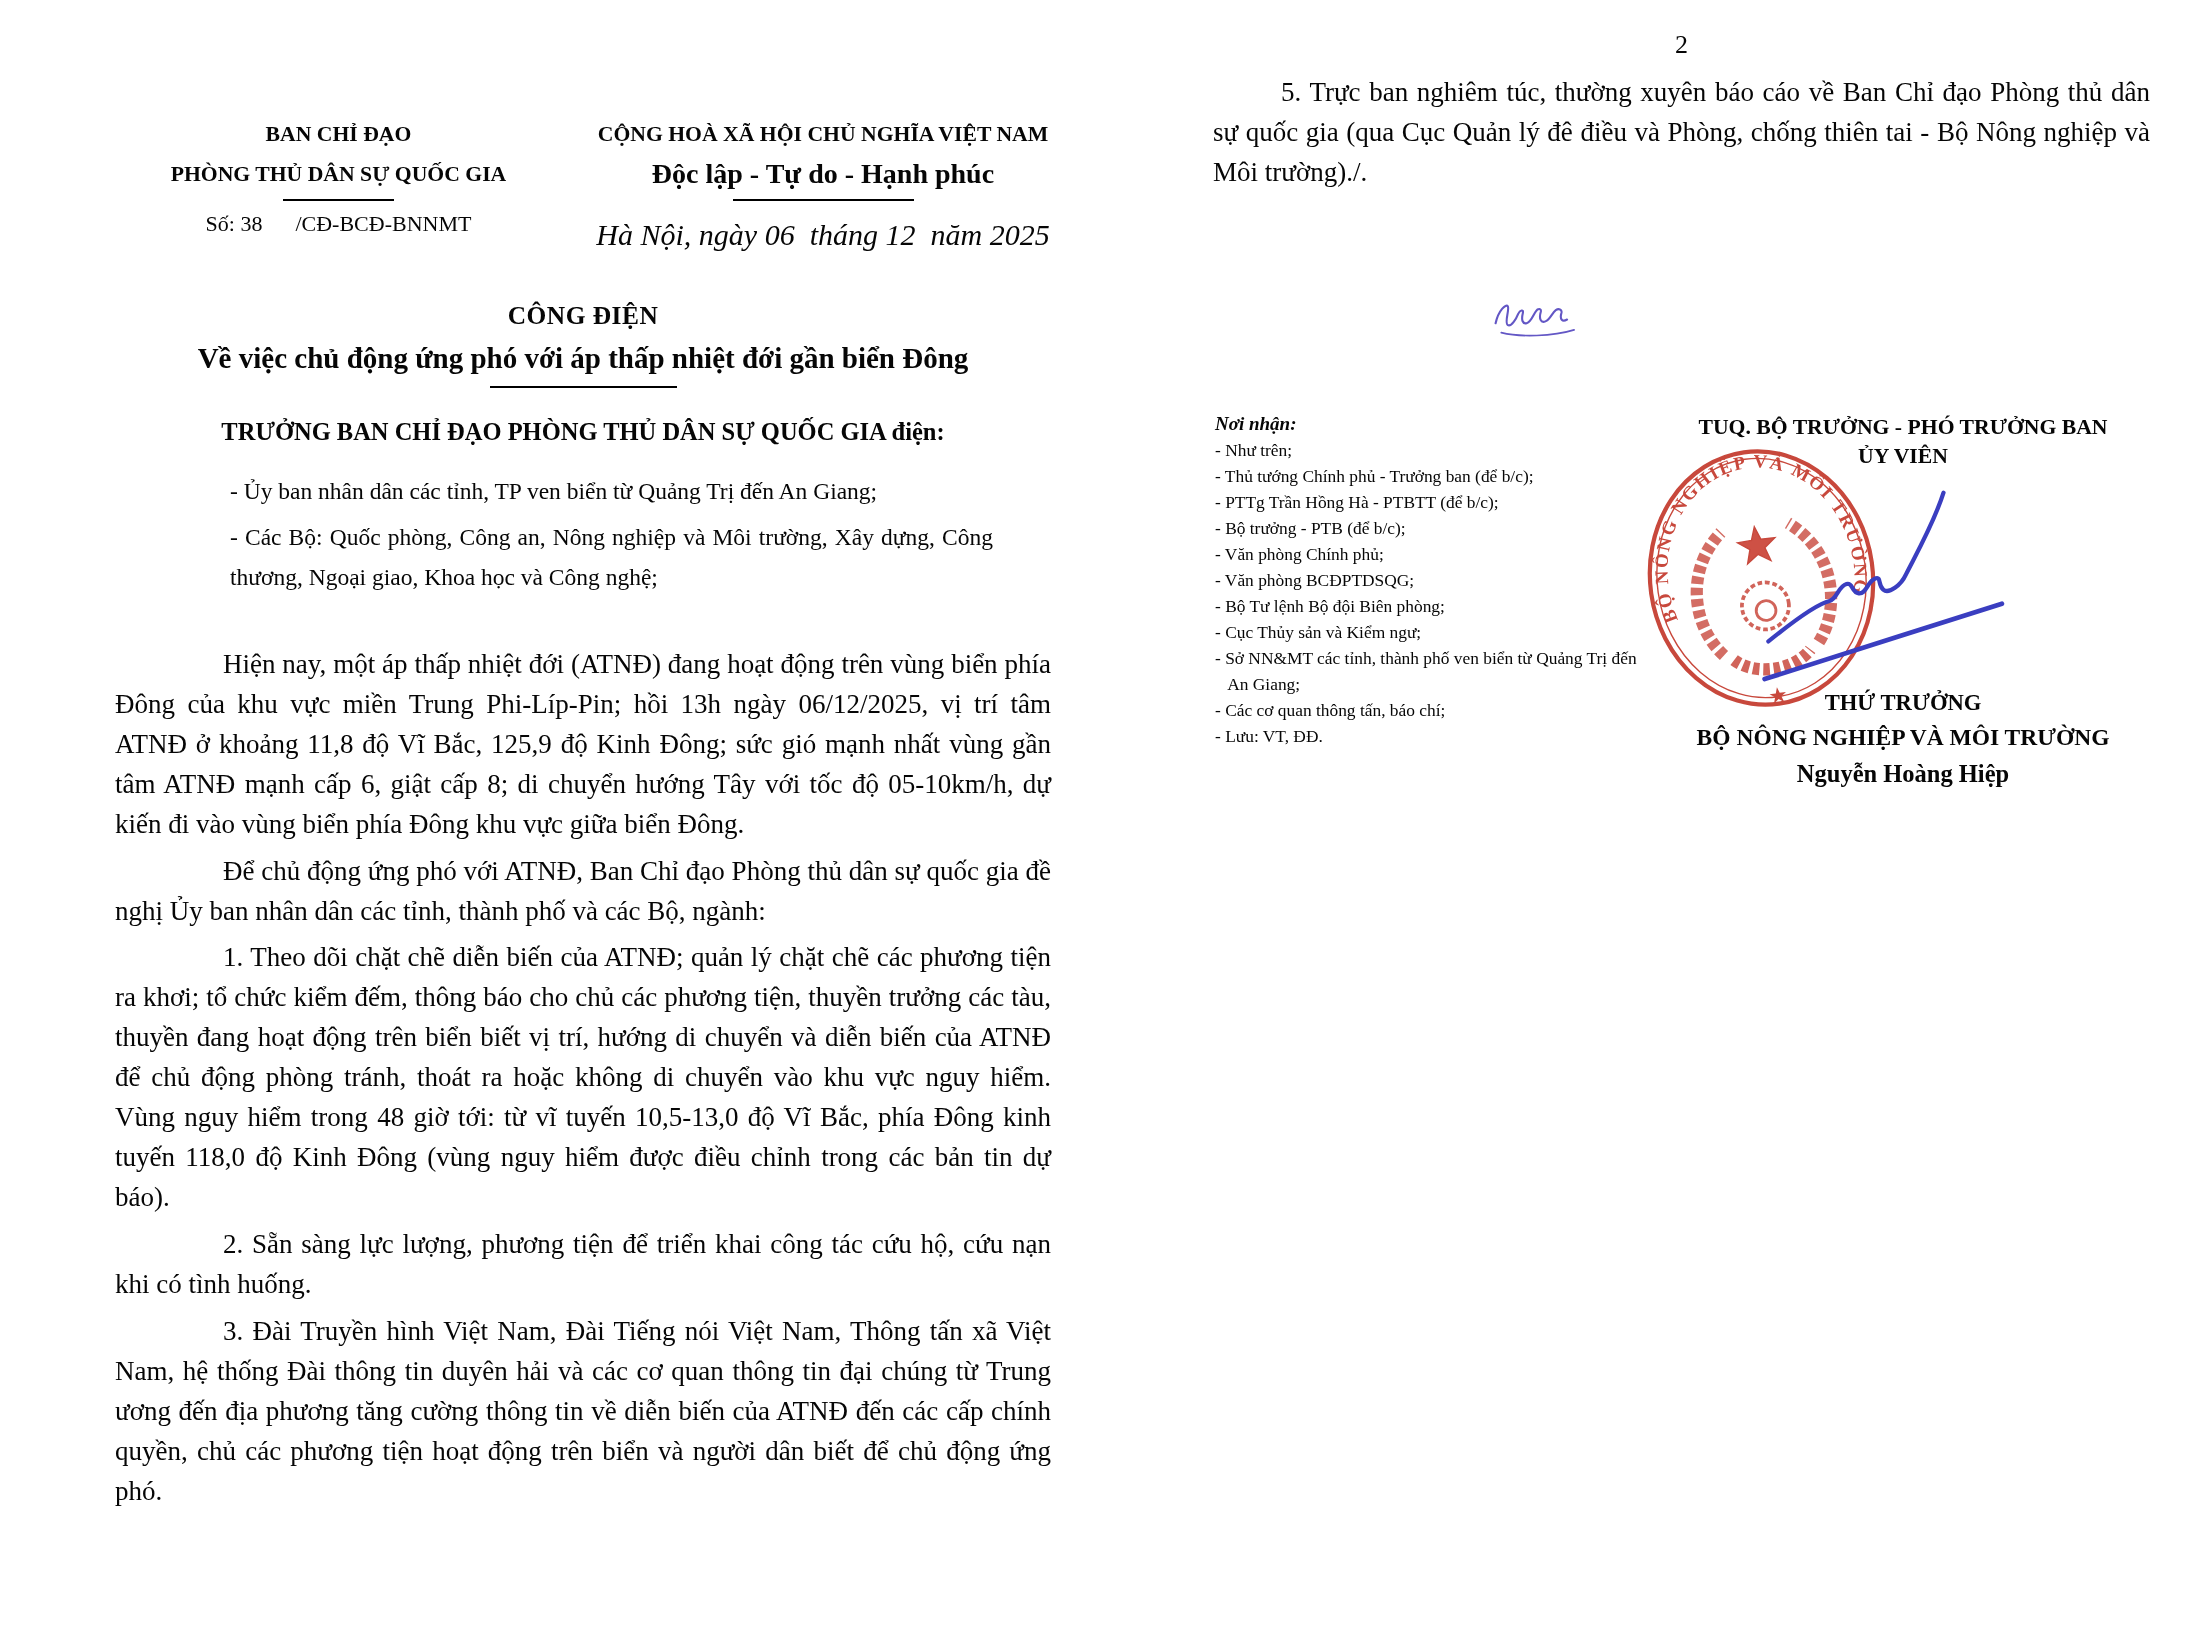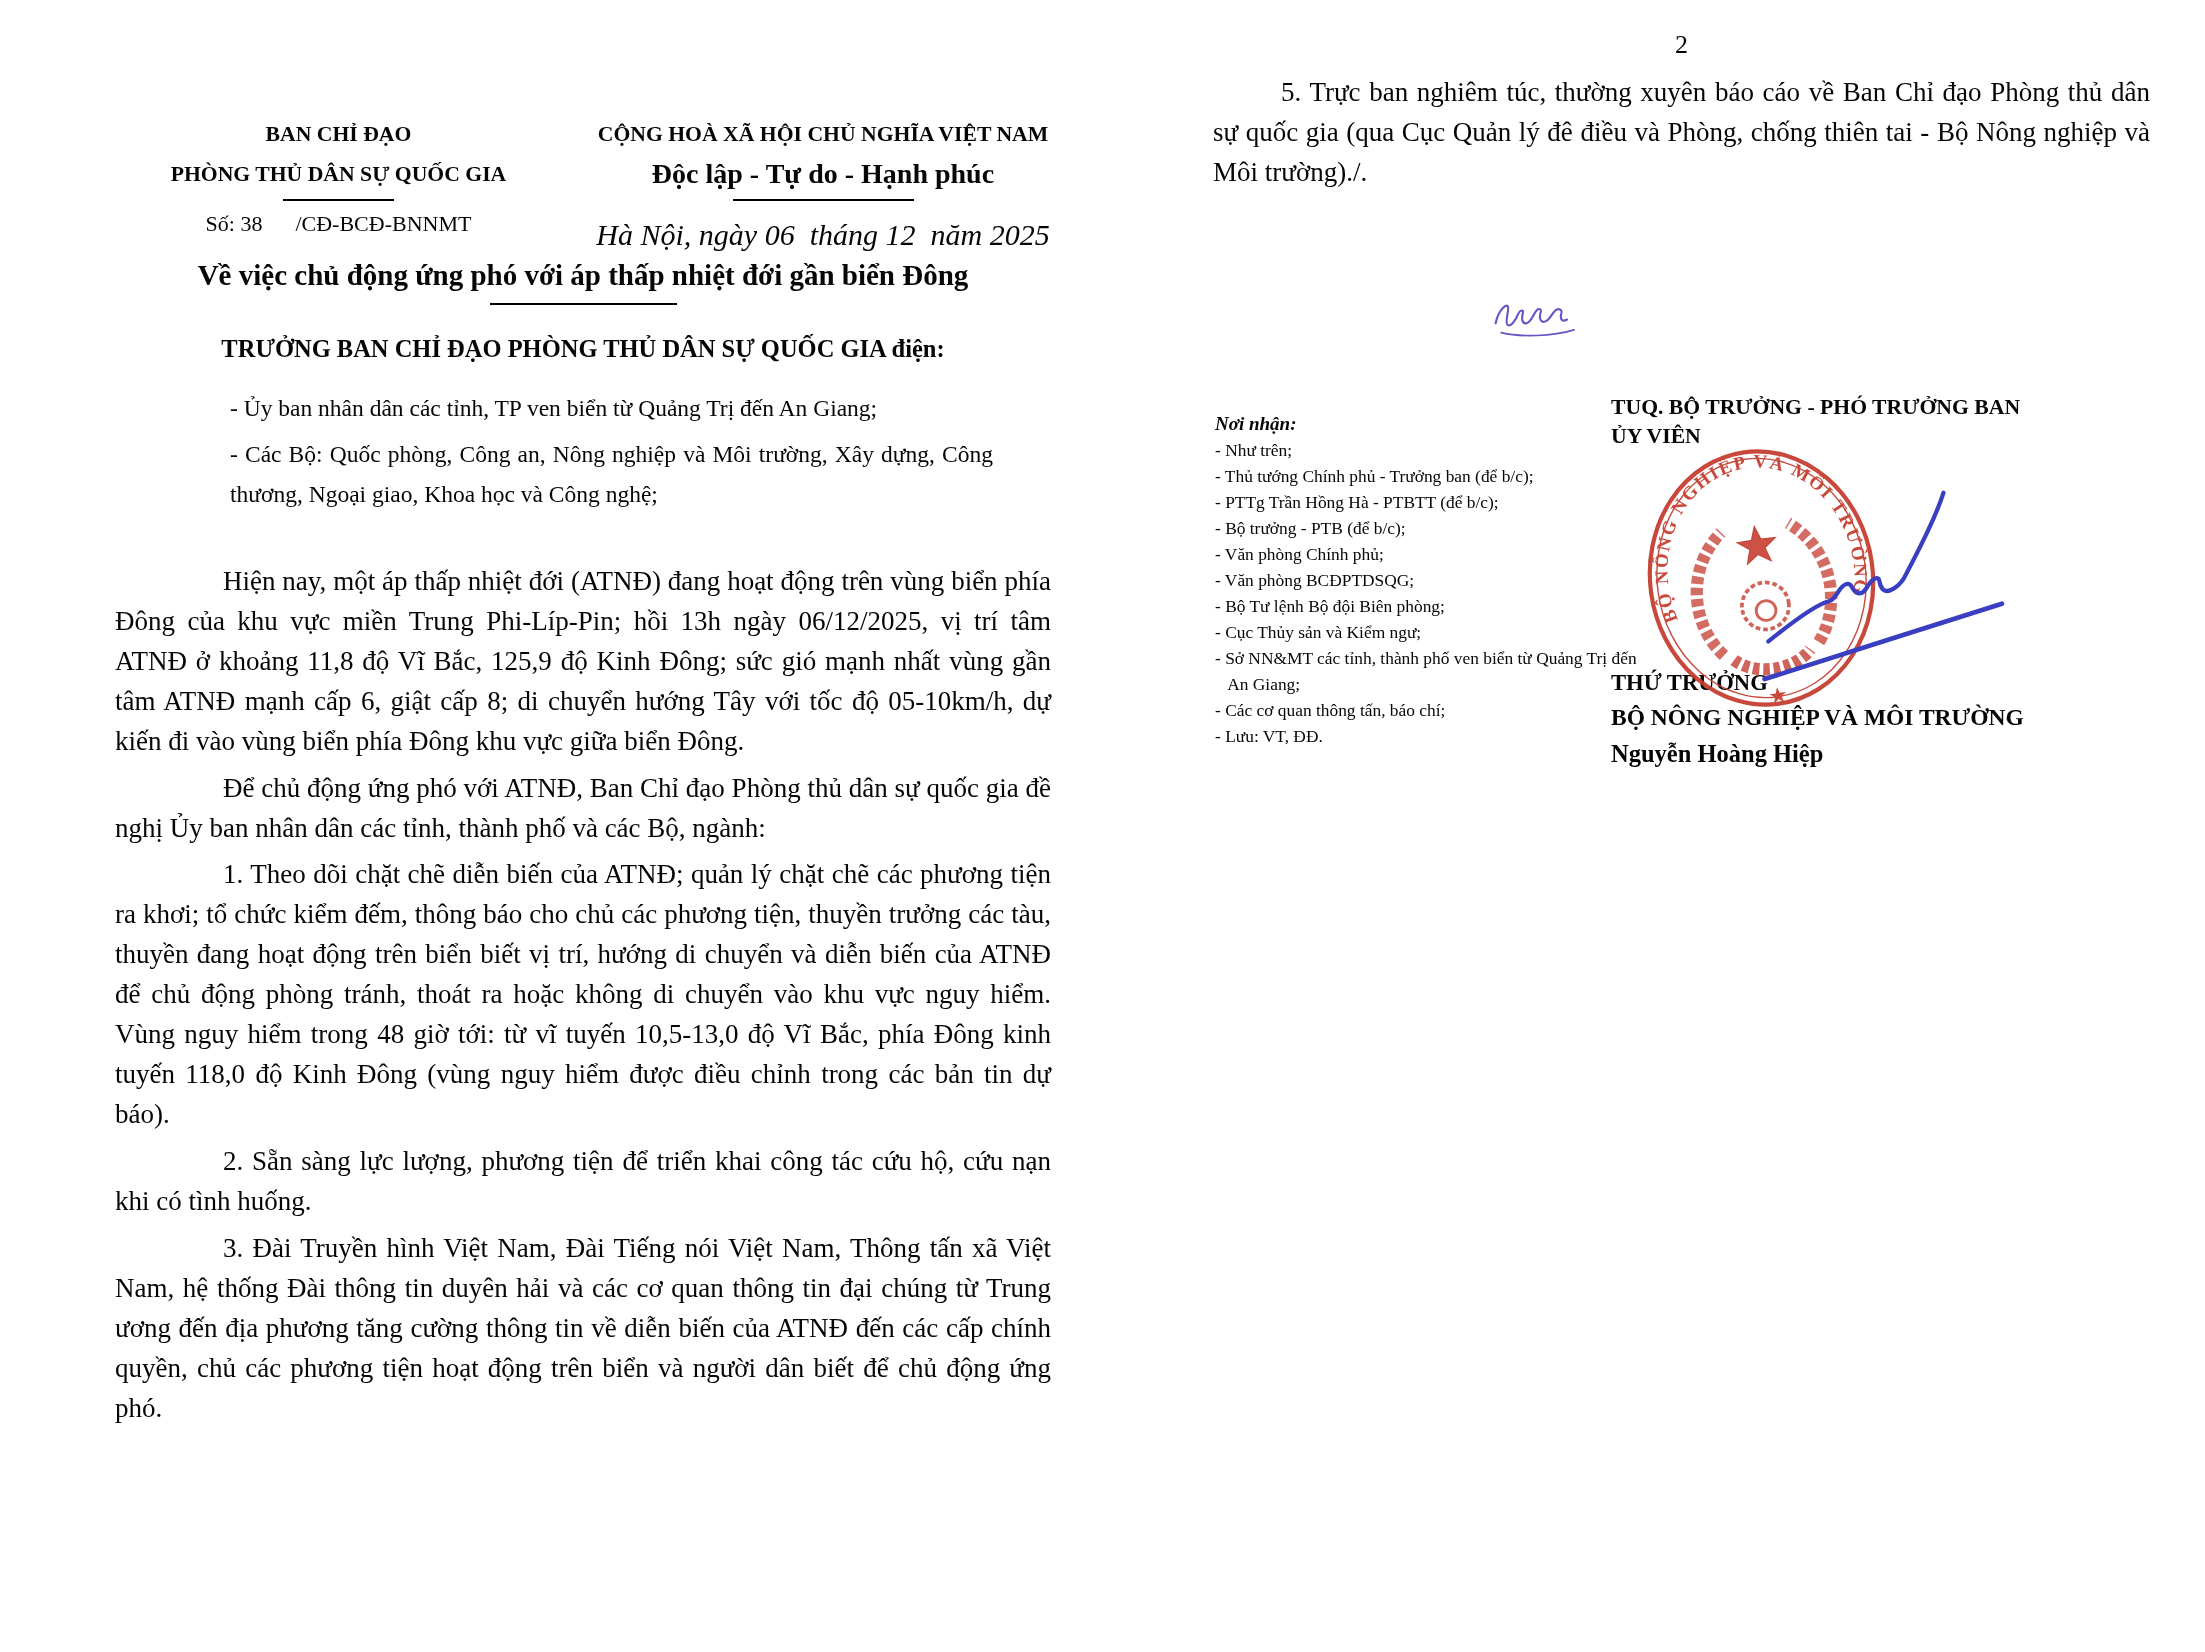--- a/index.html
+++ b/index.html
@@ -34,21 +34,21 @@
   
   .col-right{position:absolute;left:1213px;top:0;width:937px;}
   .col-right p.body{text-indent:68px;}
   .pagenum{text-align:center;font-size:26px;line-height:33px;margin-top:28px;}
   .col-right .first-body{margin-top:45px;}
   .col-right .second-body{margin-top:11.3px;}
   
   .noi-nhan{position:absolute;left:1215px;top:411px;width:426px;z-index:2;}
   .nn-label{font-size:19px;font-weight:bold;font-style:italic;line-height:26px;}
   .nn-item{font-size:17.4px;line-height:26px;padding-left:12.2px;text-indent:-12.2px;}
-  .sig-block{position:absolute;left:1611px;top:393px;width:584px;z-index:2;}
+  .sig-block{position:absolute;left:1611px;top:413px;width:584px;text-align:center;z-index:2;}
   .sig-l1,.sig-l2{font-size:21.7px;font-weight:bold;line-height:29px;white-space:nowrap;}
   .sig-spacer{height:214px;}
   .sig-t1{font-size:22.6px;font-weight:bold;line-height:35px;}
   .sig-t2{font-size:23.5px;font-weight:bold;line-height:35px;white-space:nowrap;}
   .sig-name{font-size:24.5px;font-weight:bold;line-height:37px;}
   
   .seal-svg{position:absolute;left:1644px;top:446px;width:235px;height:264px;transform:rotate(-8deg);z-index:3;opacity:.93;}
   .sign-svg{position:absolute;left:1676px;top:471px;width:358px;height:226px;z-index:4;}
   .note-svg{position:absolute;left:1487px;top:296px;width:99px;height:47px;z-index:2;}
 </style>
@@ -69,20 +69,21 @@
         </div>
       </div>
       <div class="hcell hcell-right">
         <div class="hl">CỘNG HOÀ XÃ HỘI CHỦ NGHĨA VIỆT NAM</div>
         <div class="hl hl-nat2">Độc lập - Tự do - Hạnh phúc</div>
         <div class="rule-s rule-w2"></div>
         <div class="date-line">Hà Nội, ngày 06  tháng 12  năm 2025</div>
       </div>
     </div>
 
+    <div class="title">CÔNG ĐIỆN</div>
     <div class="subtitle">Về việc chủ động ứng phó với áp thấp nhiệt đới gần biển Đông</div>
     <div class="title-rule"></div>
 
     <div class="salutation">TRƯỞNG BAN CHỈ ĐẠO PHÒNG THỦ DÂN SỰ QUỐC GIA điện:</div>
 
     <div class="recipients">
       <p>- Ủy ban nhân dân các tỉnh, TP ven biển từ Quảng Trị đến An Giang;</p>
       <p>- Các Bộ: Quốc phòng, Công an, Nông nghiệp và Môi trường, Xây dựng, Công thương, Ngoại giao, Khoa học và Công nghệ;</p>
     </div>
 

